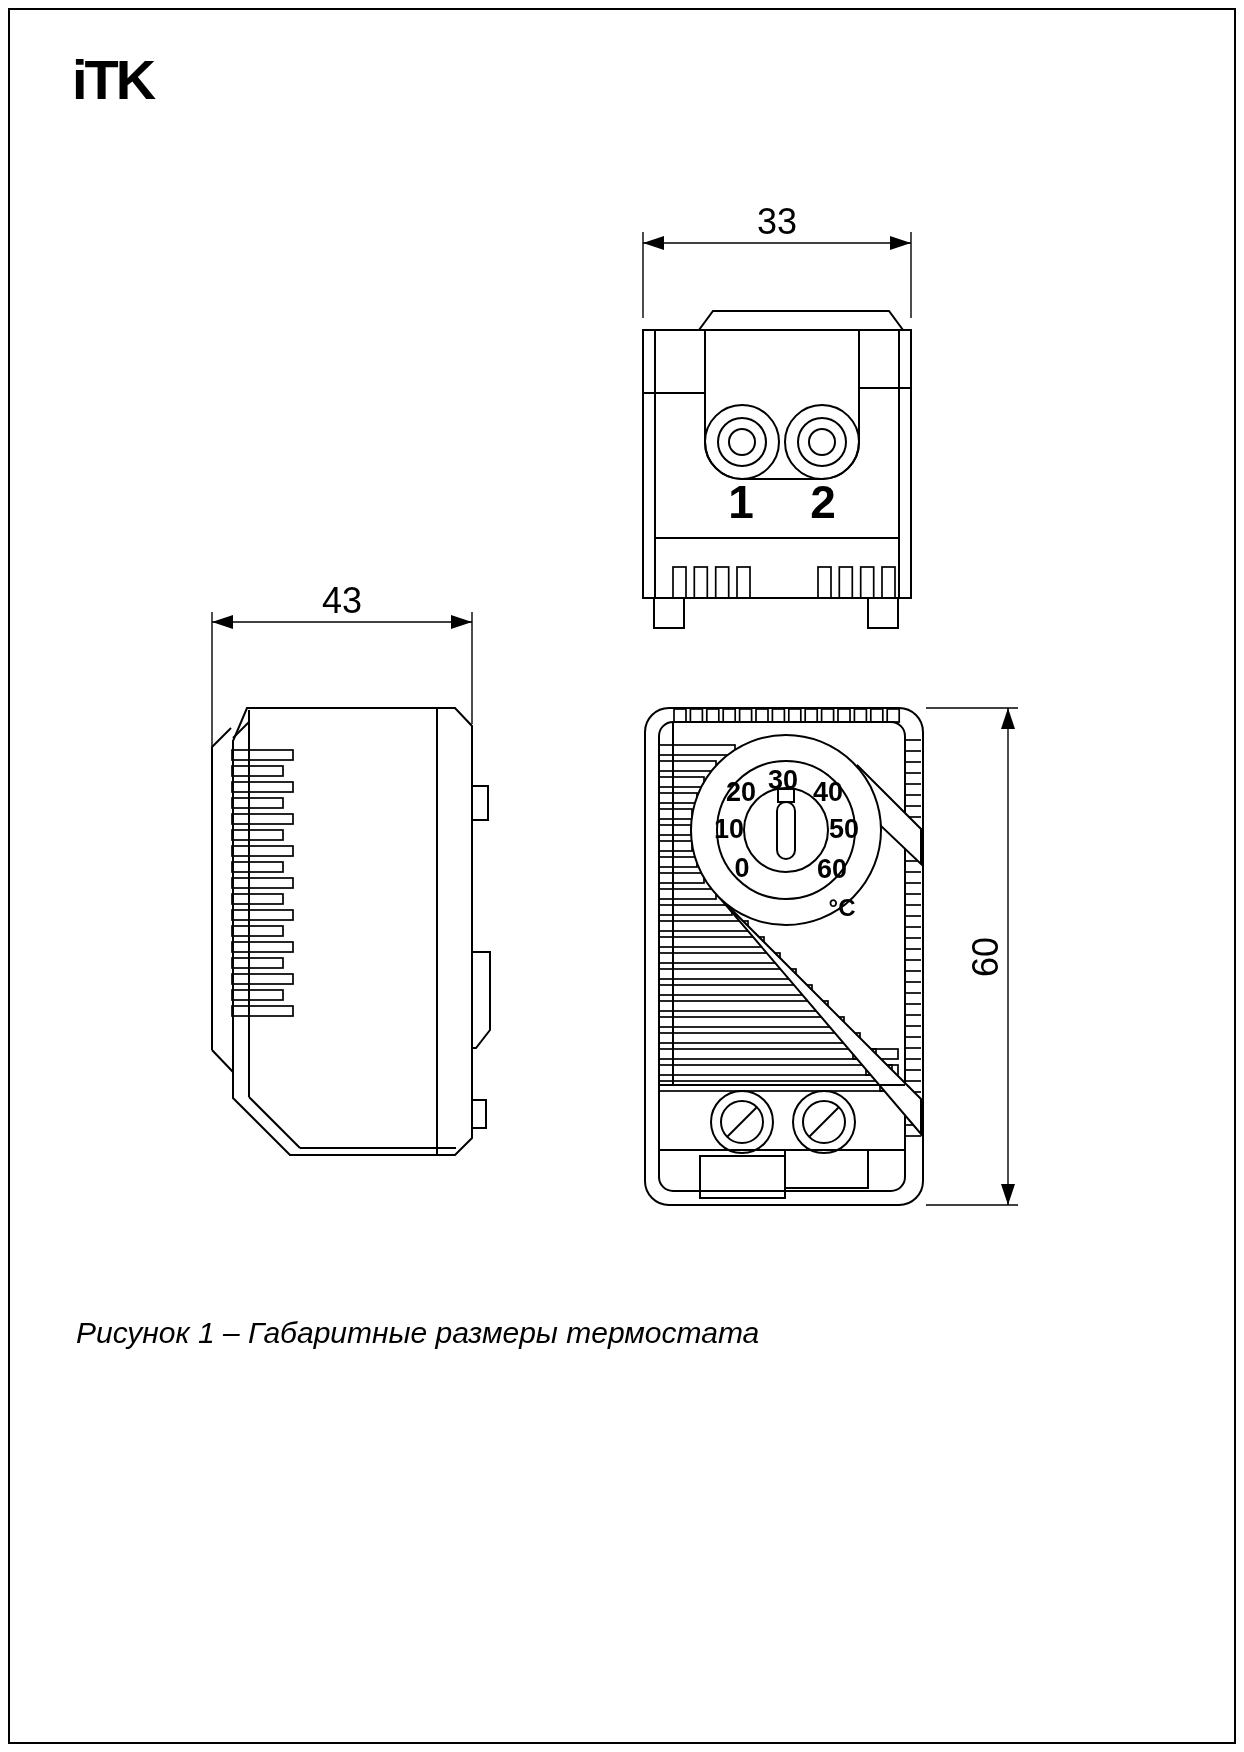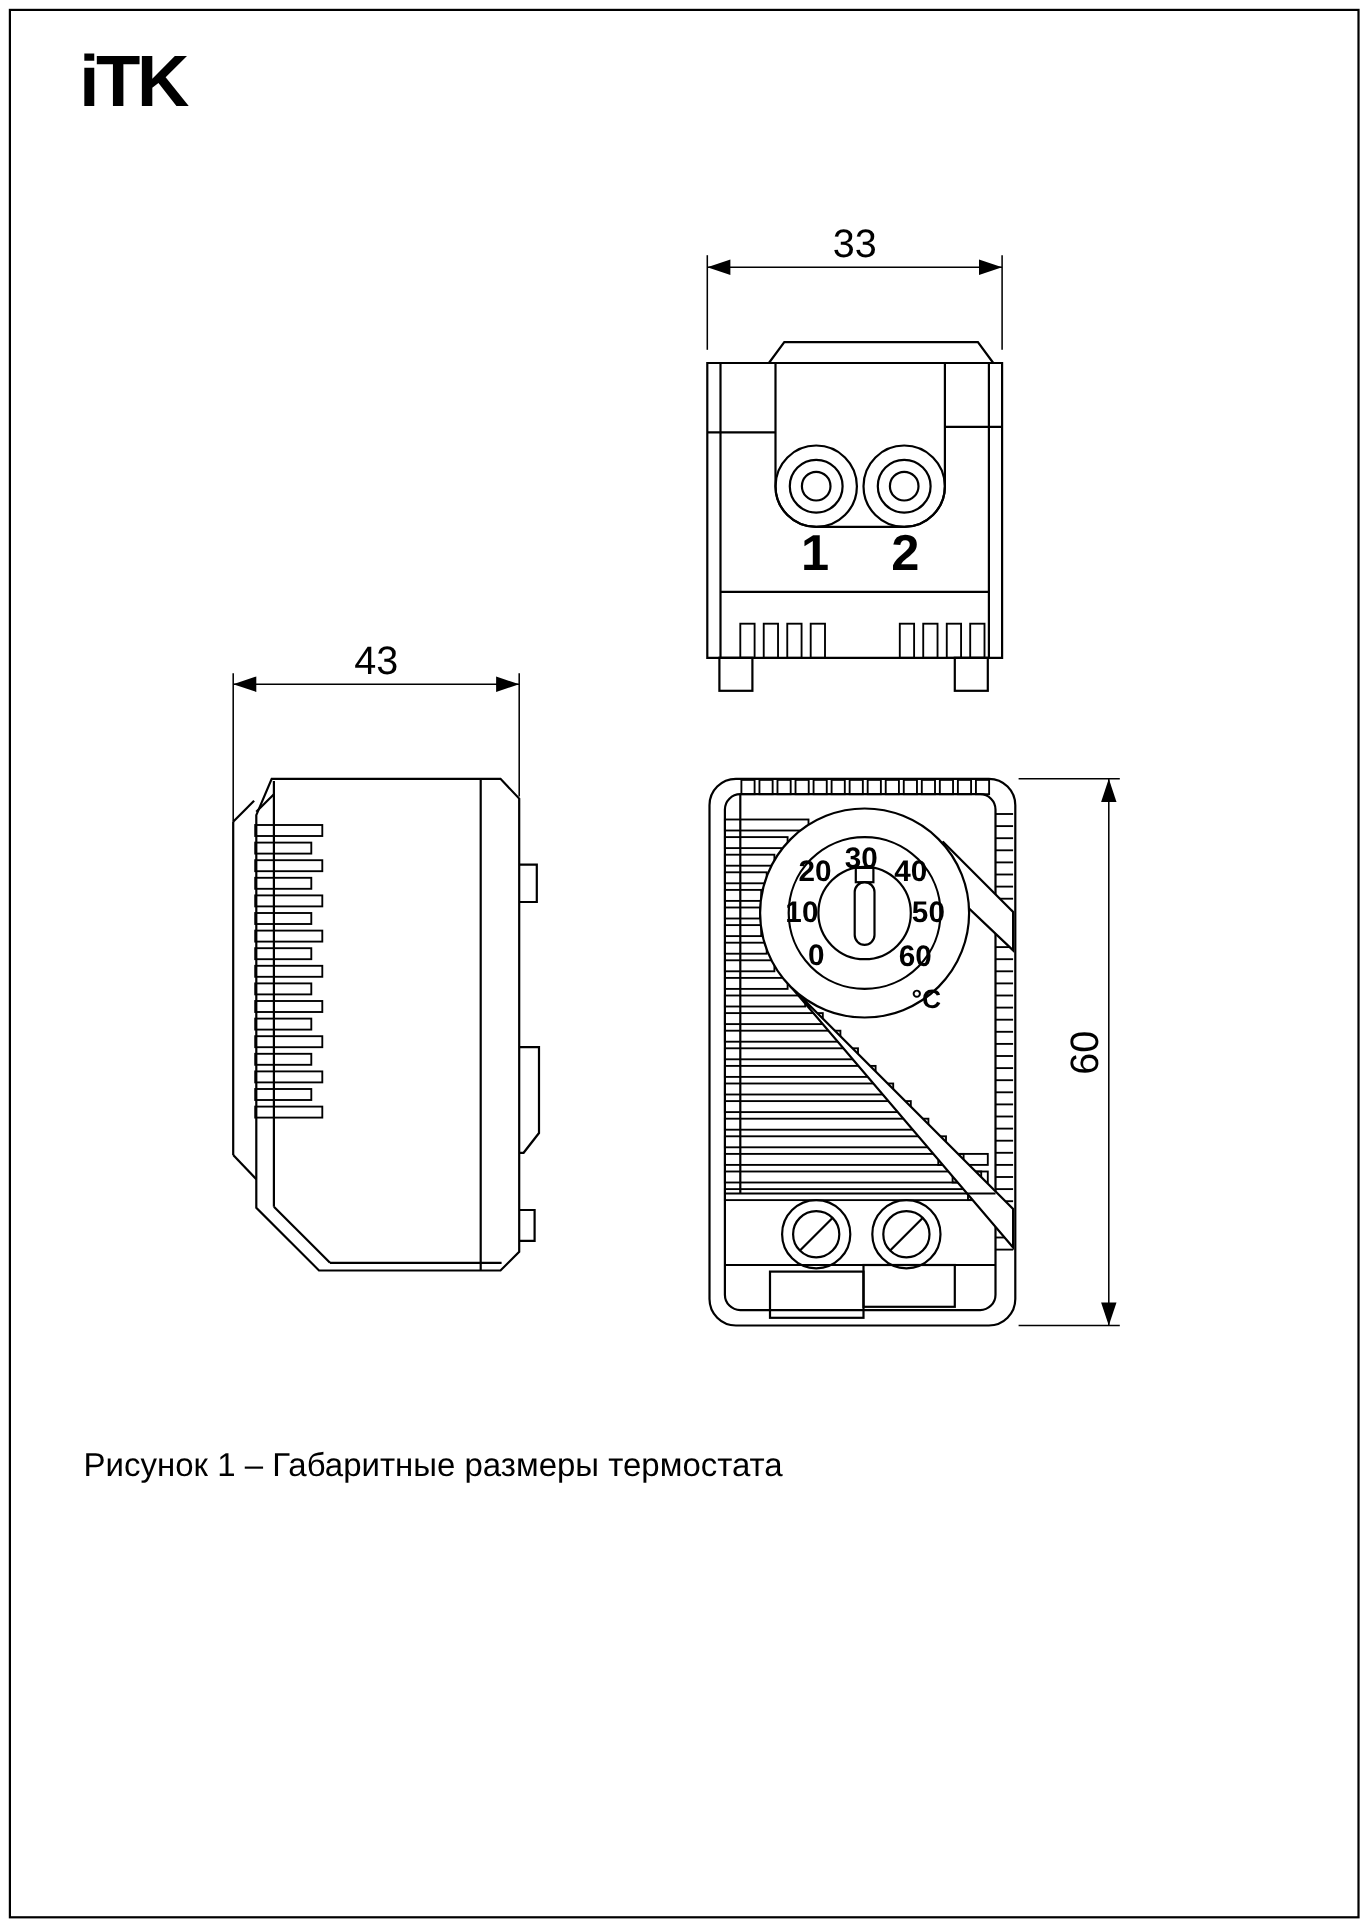--- a/index.html
+++ b/index.html
@@ -1,19 +1,19 @@
 <!DOCTYPE html>
 <html><head>
 <meta charset="utf-8">
 <style>
   html,body{margin:0;padding:0;background:#fff;}
   body{width:1244px;height:1752px;position:relative;font-family:"Liberation Sans",sans-serif;color:#000;}
   .page-border{position:absolute;left:8px;top:8px;right:8px;bottom:8px;border:2px solid #000;}
-  .logo{position:absolute;left:72px;top:40px;font-size:66px;font-weight:800;letter-spacing:-3px;line-height:1;}
-  .caption{position:absolute;left:76px;top:1316px;font-size:30px;}
+  .logo{position:absolute;left:72px;top:52px;font-size:56px;font-weight:800;letter-spacing:-3px;line-height:1;}
+  .caption{position:absolute;left:76px;top:1316px;font-size:30px;font-style:italic;}
   svg{position:absolute;left:0;top:0;}
   .ln{fill:none;stroke:#000;stroke-width:2;}
   .wfill{fill:#fff;stroke:#000;stroke-width:2;}
   .dim{fill:none;stroke:#000;stroke-width:1.4;}
   .arr{fill:#000;stroke:none;}
   .gen rect,.gen line{fill:none;stroke:#000;stroke-width:1.7;}
   text{fill:#000;stroke:none;font-family:"Liberation Sans",sans-serif;}
   .dimtxt{font-size:36px;}
   .termtxt{font-size:46px;font-weight:bold;}
   .dialtxt{font-size:27px;font-weight:bold;}

